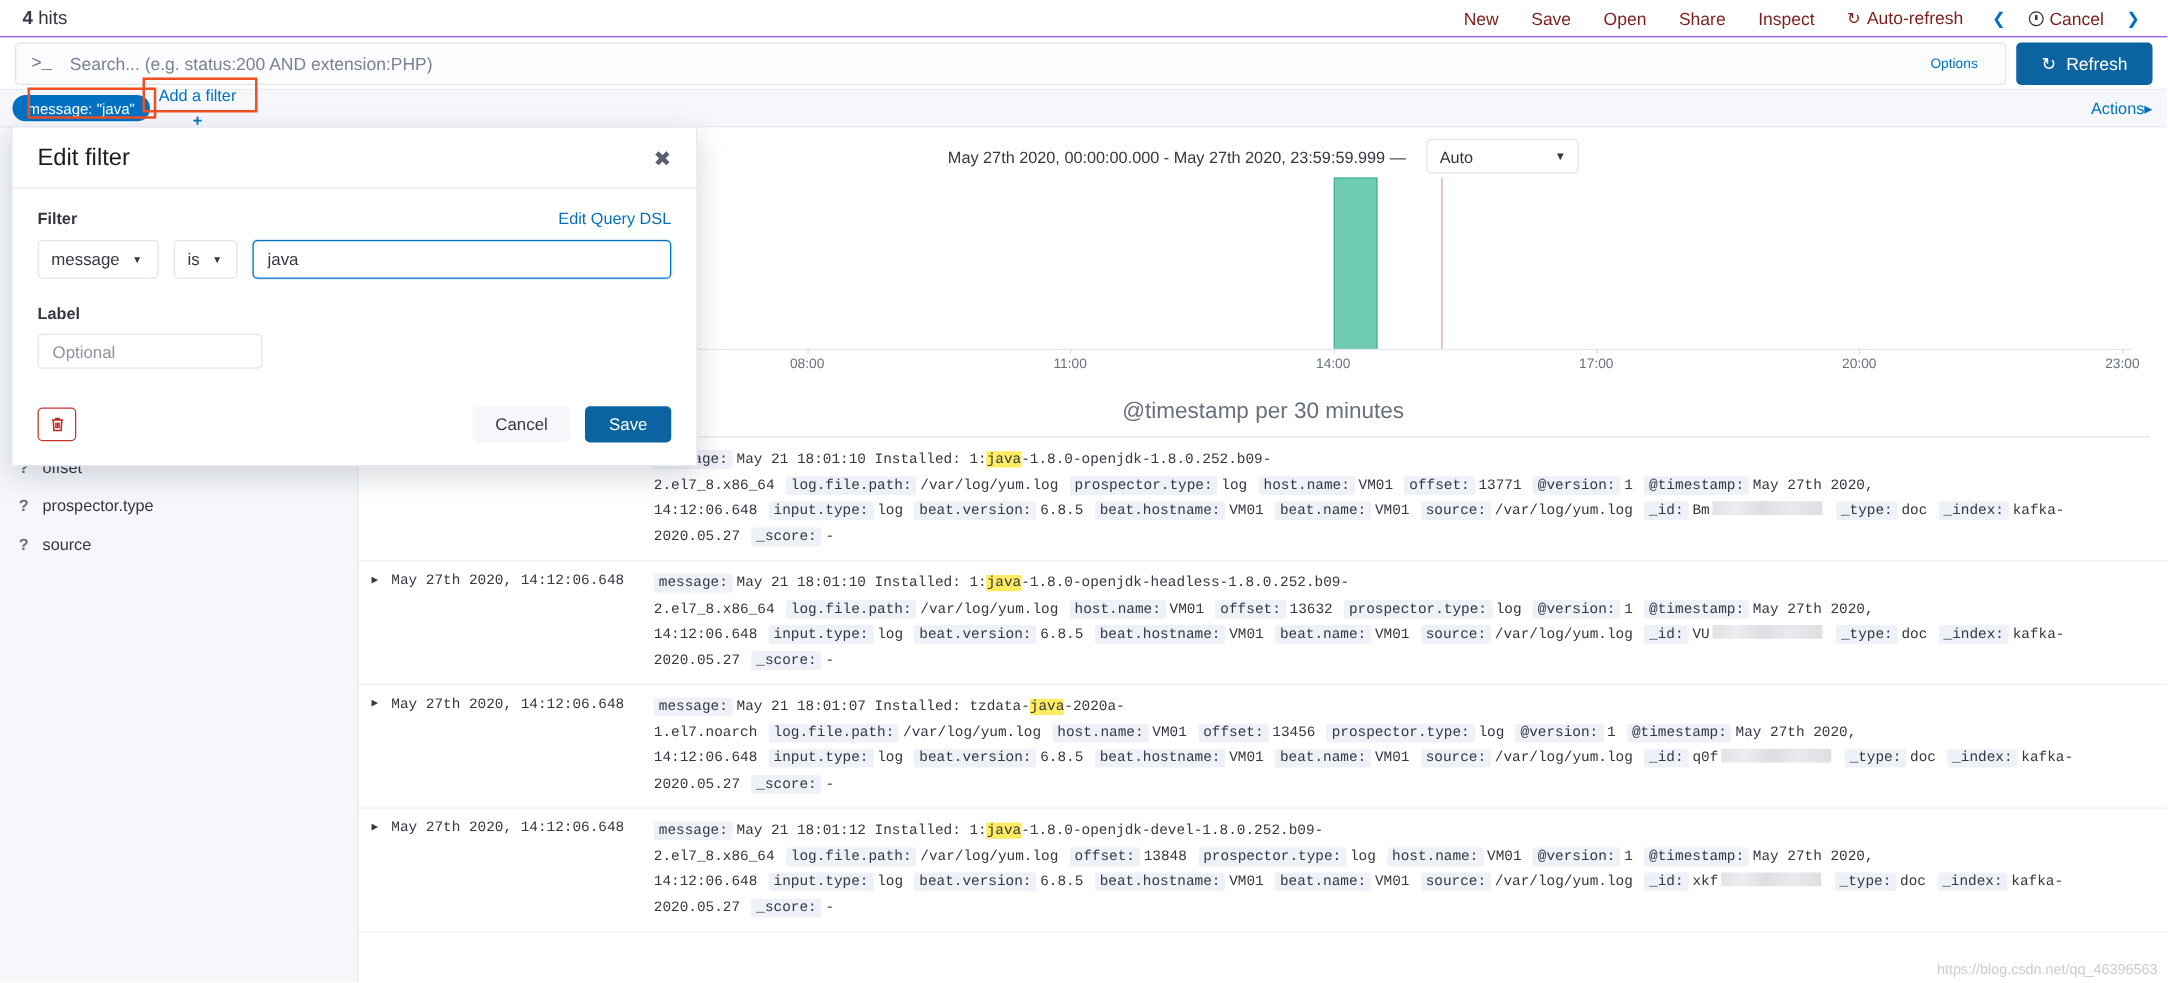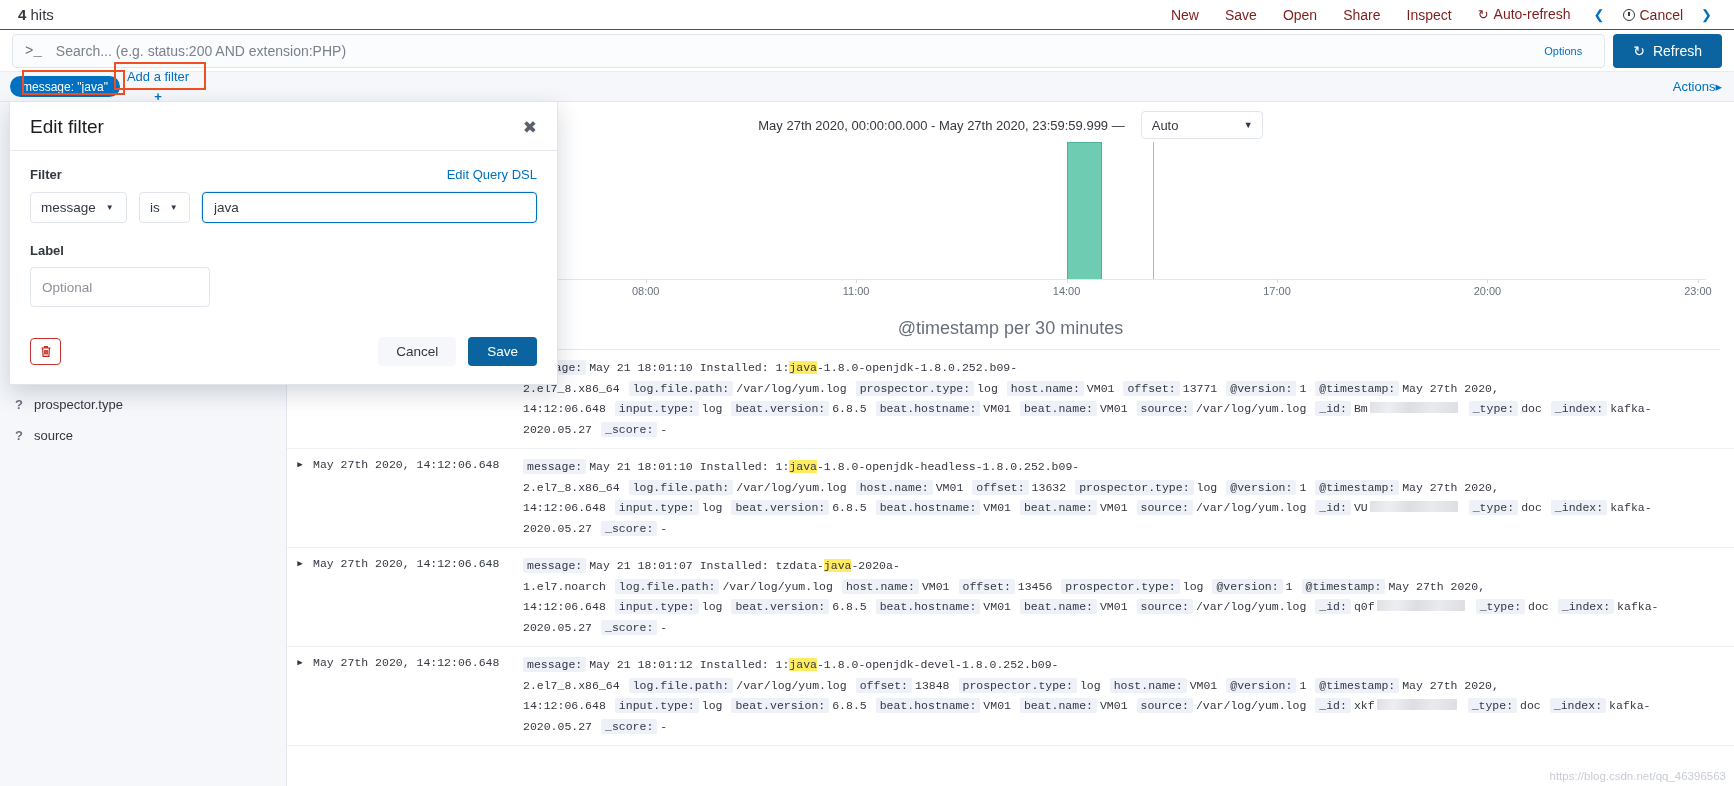--- a/index.html
+++ b/index.html
@@ -181,21 +181,21 @@
   .sel.field { width:97px; }
   .sel.op { width:51px; }
   .valinput {
     flex:1; border:1.5px solid #0071c2; border-radius:4px; height:31px;
     padding:0 11px; font-size:13.5px; color:#343741; outline:none;
     font-family:"Liberation Sans", sans-serif; background:#fff;
     box-shadow:0 0 0 1px rgba(0,113,194,.12);
   }
   .label-block { margin-top:20px; }
   .labelinput {
-    margin-top:9px; width:180px; height:40px; border:1px solid #e0e4eb;
+    margin-top:9px; width:180px; height:28px; border:1px solid #e0e4eb;
     border-radius:4px; padding:12px 11px; font-size:13.5px; color:#343741;
     outline:none; background:#fff; font-family:"Liberation Sans", sans-serif;
   }
   .labelinput::placeholder { color:#8d929e; }
   .pop-foot {
     display:flex; align-items:center; padding:16px 20px 18px 20px;
   }
   .delbtn {
     width:31px; height:27px; border:1px solid #c8322e; border-radius:4px;
     background:#fff; color:#bd271e; display:flex; align-items:center;

